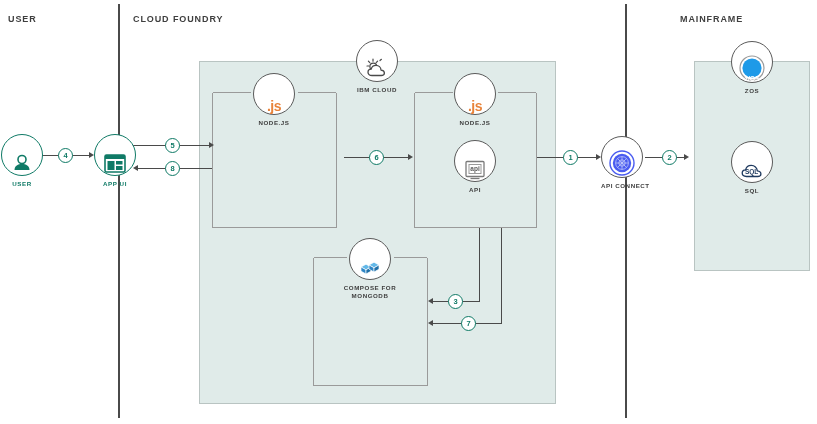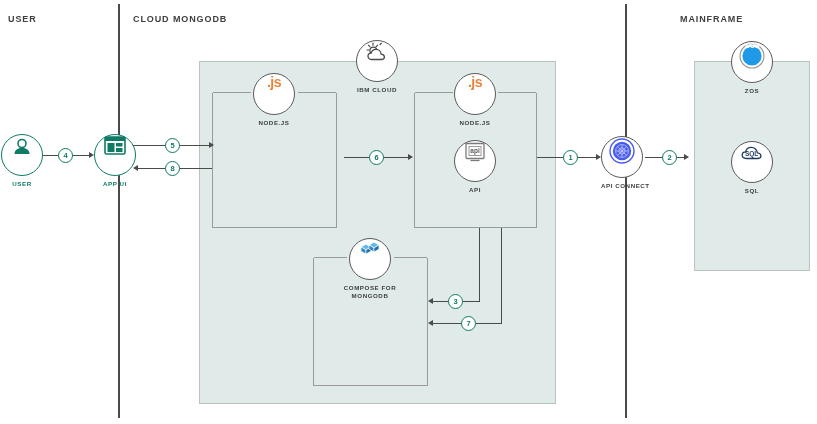--- a/index.html
+++ b/index.html
@@ -8,21 +8,21 @@
   .canvas{position:absolute;left:0;top:0;width:817px;height:308px;}
   .divider{position:absolute;width:1.5px;background:#4a4a4a;}
   .zone-title{position:absolute;font-size:9px;font-weight:bold;letter-spacing:.9px;
               color:#3f3f3f;white-space:nowrap;}
   .panel{position:absolute;background:#e0ebe9;border:1.5px solid #b9c4c2;box-sizing:border-box;}
   .subpanel{position:absolute;border:1.2px solid #9a9a9a;box-sizing:border-box;background:transparent;}
   .subpanel .topleft,.subpanel .topright{position:absolute;top:-1.2px;height:1.2px;background:#9a9a9a;}
   .node{position:absolute;text-align:center;}
   .bubble{width:42px;height:42px;border-radius:50%;background:#ffffff;
           border:1.4px solid #5a5a5a;box-sizing:border-box;position:relative;
-          display:flex;align-items:flex-start;justify-content:center;margin:0 auto;}
+          display:flex;align-items:flex-end;justify-content:center;margin:0 auto;}
   .bubble.teal{border-color:#0f7a66;}
   .caption{margin-top:4px;font-size:6.2px;font-weight:bold;letter-spacing:.55px;
            line-height:8px;color:#3f3f3f;white-space:nowrap;}
   .caption.teal{color:#0f7a66;}
   .caption.wrap{white-space:normal;width:90px;margin-left:-24px;}
   .line{position:absolute;background:#4a4a4a;}
   .line.h{height:1.2px;}
   .line.v{width:1.2px;}
   .arrowhead{position:absolute;width:0;height:0;}
   .arrowhead.right{border-left:5.5px solid #4a4a4a;border-top:3.4px solid transparent;
@@ -39,21 +39,21 @@
 </style>
 </head>
 <body>
 
 <div class="canvas">
 
   <div class="divider" style="left:118px;top:4px;height:414px;"></div>
   <div class="divider" style="left:625px;top:4px;height:414px;"></div>
 
   <div class="zone-title" style="left:8px;top:14px;">USER</div>
-  <div class="zone-title" style="left:133px;top:14px;">CLOUD MONGODB</div>
+  <div class="zone-title" style="left:133px;top:14px;">CLOUD FOUNDRY</div>
   <div class="zone-title" style="left:640px;top:14px;margin-left:40px;">MAINFRAME</div>
 
   <div class="panel" style="left:199px;top:61px;width:357px;height:343px;"></div>
 
   <div class="panel" style="left:694px;top:61px;width:116px;height:210px;"></div>
 
   <div class="subpanel" style="left:212px;top:93px;width:125px;height:135px;border-top:none;">
     <div class="topleft" style="left:0;width:38px;"></div>
     <div class="topright" style="right:0;width:38px;"></div>
   </div>

